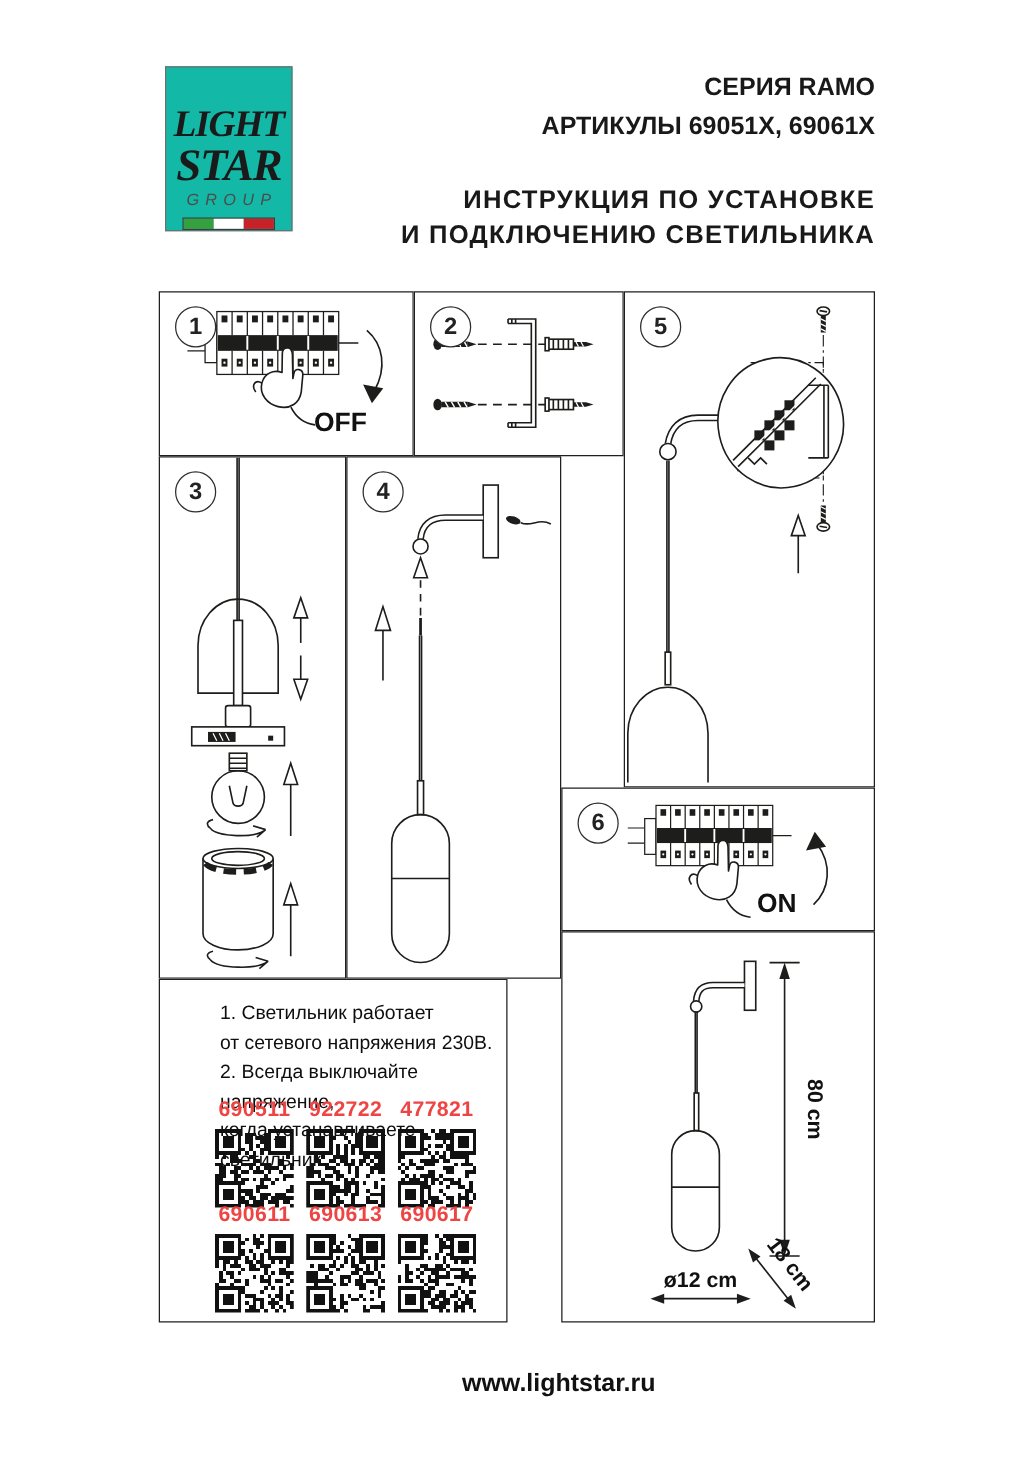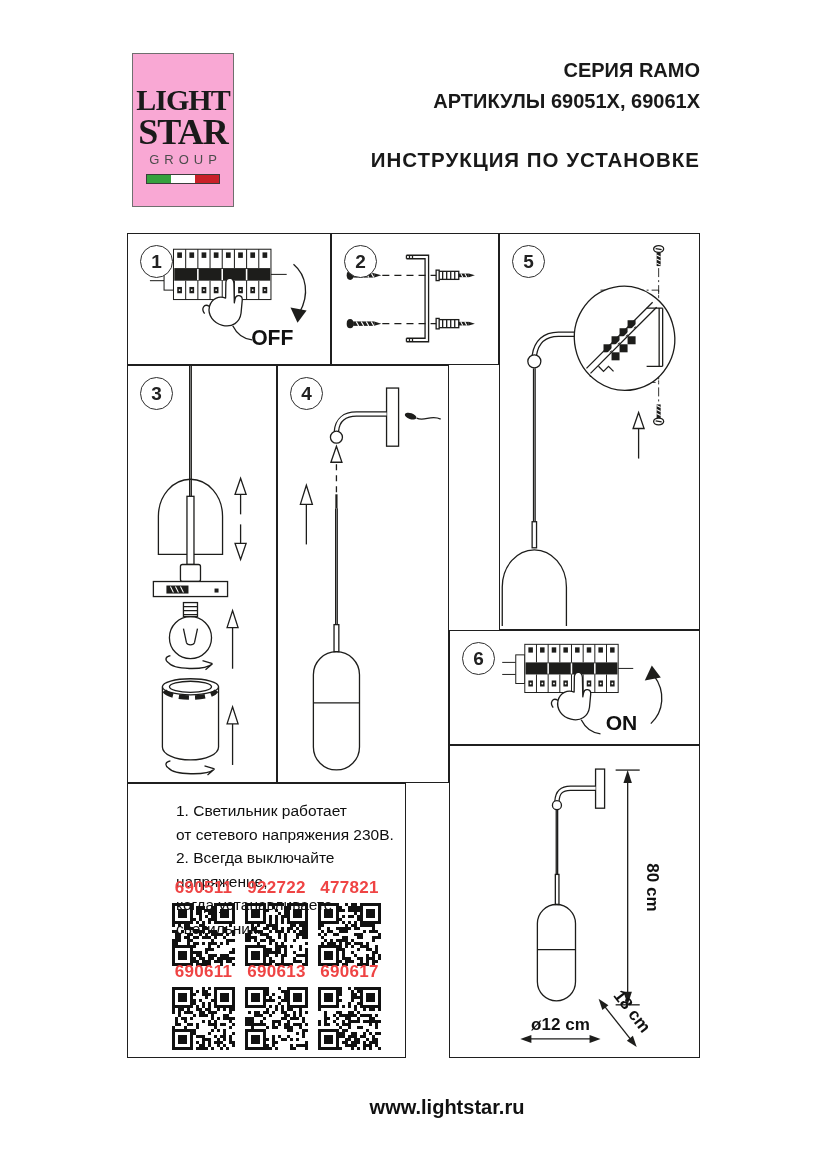--- a/index.html
+++ b/index.html
@@ -1,20 +1,20 @@
 <!DOCTYPE html>
 <html><head>
 <meta charset="utf-8">
 <style>
   html,body{margin:0;padding:0;background:#e8e8e8;}
   .sheet{position:relative;width:826px;height:1169px;background:#fff;margin:0 auto;
          font-family:"Liberation Sans",sans-serif;color:#111;overflow:hidden;}
   
-  .logo-box{position:absolute;left:132px;top:53px;width:102px;height:154px;
-            border:1.3px solid #6f6f6f;background:#f9a8d4;text-align:center;box-sizing:border-box;}
+  .logo-box{position:absolute;left:132px;top:53px;width:102px;height:132px;
+            border:1.3px solid #6f6f6f;background:#14b8a6;text-align:center;box-sizing:border-box;font-style:italic;}
   .logo-light{margin-top:30px;font-family:"Liberation Serif",serif;font-weight:bold;
               font-size:30px;line-height:31px;letter-spacing:-1px;color:#1a1a1a;}
   .logo-star{font-family:"Liberation Serif",serif;font-weight:bold;font-size:36px;
              line-height:34px;letter-spacing:-1px;color:#1a1a1a;}
   .logo-group{margin-top:3px;font-size:13px;letter-spacing:5px;color:#4c4c4c;text-indent:5px;}
   .logo-flag{display:flex;width:72px;height:8px;border:1.2px solid #3c3c3c;margin:7px auto 0;}
   .logo-flag span{flex:1;}
   .hdr-text{position:absolute;right:126px;top:55px;text-align:right;}
   .hdr-series,.hdr-articles{font-weight:bold;font-size:20px;line-height:31px;color:#191919;}
   .hdr-title{margin-top:29px;font-weight:bold;font-size:20.5px;line-height:28px;
@@ -129,20 +129,21 @@
         <span style="background:#ffffff"></span>
         <span style="background:#c92128"></span>
     </div>
   </div>
 
   <div class="hdr-text">
     <div class="hdr-series">СЕРИЯ RAMO</div>
     <div class="hdr-articles">АРТИКУЛЫ 69051X, 69061X</div>
     <div class="hdr-title">
       <div>ИНСТРУКЦИЯ ПО УСТАНОВКЕ</div>
+      <div>И ПОДКЛЮЧЕНИЮ СВЕТИЛЬНИКА</div>
     </div>
   </div>
 
   <div class="panel" id="p1" style="left:127px;top:233px;width:204px;height:132px;">
     <div class="badge">1</div>
     <svg class="draw" viewBox="0 0 200 129">
       <use href="#breaker" transform="translate(34,12) scale(0.78)"></use>
       <use href="#hand" transform="translate(101,44) rotate(14)"></use>
       <path class="ln" stroke-width="1.8" d="M 164,30 C 177,41 180,60 170,78"></path>
       <polygon class="fillb" points="168,88 161,73 177,76"></polygon>

